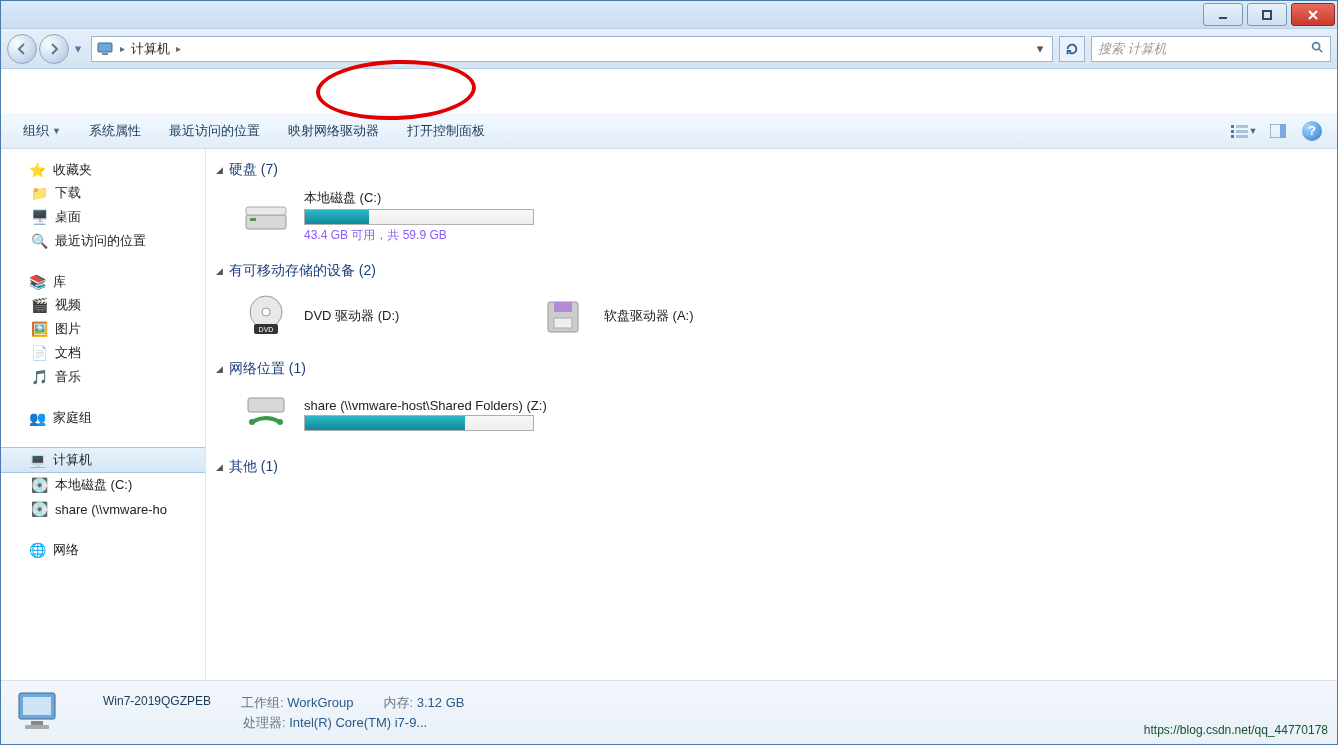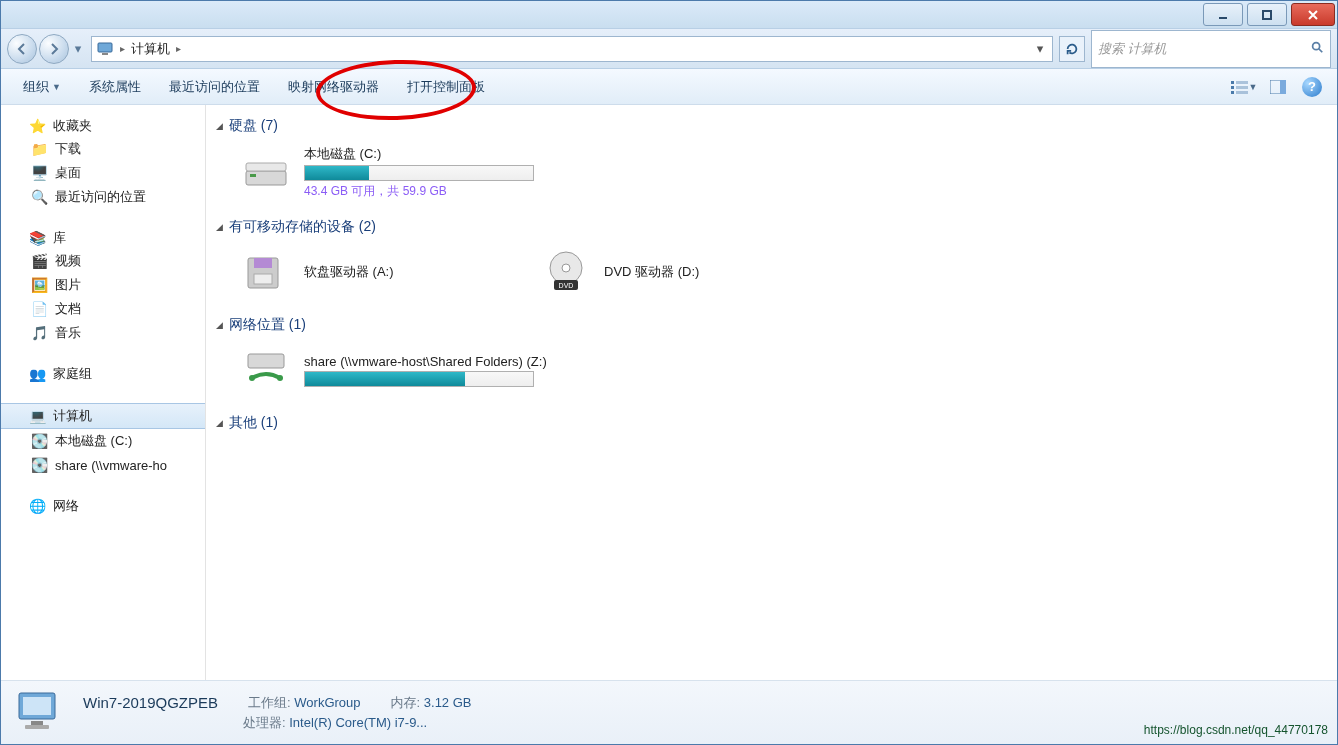--- a/index.html
+++ b/index.html
@@ -16,27 +16,27 @@
   
   .navbar { height: 40px; background: linear-gradient(#e6effa,#d5e4f2); display: flex; align-items: center; padding: 0 6px; gap: 6px; border-bottom: 1px solid #b8cfe5; }
   .nav-btns { display: flex; gap: 2px; align-items: center; }
   .nav-circle { width: 30px; height: 30px; border-radius: 50%; background: radial-gradient(circle at 30% 30%, #fbfdff, #c9dbed 60%, #a8c2db); border: 1px solid #8fa9c2; display: flex; align-items: center; justify-content: center; color: #5b7a99; }
   .nav-dd { width: 14px; height: 30px; display:flex; align-items:center; justify-content:center; color:#5b7a99; }
   .addressbox { flex: 1; height: 26px; background: #fff; border: 1px solid #9db6cf; display: flex; align-items: center; padding: 0 4px; gap: 6px; }
   .addressbox .crumb { color: #222; }
   .addressbox .sep { color: #666; font-size: 10px; }
   .addr-dd { width: 16px; text-align:center; color:#555; }
   .refresh-btn { width: 26px; height: 26px; border: 1px solid #9db6cf; background: #eaf2fb; display:flex; align-items:center; justify-content:center; color:#2a5b8a; }
-  .searchbox { width: 240px; height: 38px; background: #fff; border: 1px solid #9db6cf; display: flex; align-items: center; padding: 0 6px; color: #888; }
+  .searchbox { width: 240px; height: 26px; background: #fff; border: 1px solid #9db6cf; display: flex; align-items: center; padding: 0 6px; color: #888; }
   .searchbox input { border: none; outline: none; flex: 1; font-size: 13px; color:#444; background:transparent; }
   .searchbox input::placeholder { color: #999; font-style: italic; }
   .search-icon-box { color:#5a7fa6; }
 
   
-  .toolbar { height: 36px; background: linear-gradient(#f4f9ff,#e1edf8); border-bottom: 1px solid #cddceb; display: flex; align-items: center; padding: 0 8px; gap: 0; }
+  .toolbar { height: 36px; background: linear-gradient(#f4f9ff,#e1edf8); border-bottom: 1px solid #cddceb; display: flex; align-items: center; padding: 0 8px; gap: 0; margin-top: 44px; }
   .tool-btn { height: 28px; padding: 0 14px; display: flex; align-items: center; gap: 3px; color: #1a3a5a; cursor: default; border-radius: 2px; position:relative; }
   .tool-dd { font-size:9px; color:#4a6a8a; }
   .toolbar-spacer { flex: 1; }
   .view-btn { width: 34px; height: 28px; display:flex; align-items:center; justify-content:center; color:#3a6a9a; }
   .help-icon { width:20px; height:20px; border-radius:50%; background: radial-gradient(circle at 30% 30%, #a8d8ff, #2a7acc); color:#fff; display:flex; align-items:center; justify-content:center; font-weight:bold; font-size:13px; }
 
   .circled { position: absolute; border: 4px solid #e00000; width: 160px; height: 60px; border-radius: 50%; top: 60px; left: 316px; pointer-events:none; z-index:50; transform: rotate(-2deg); }
 
   
   .body { flex: 1; display: flex; overflow: hidden; }
@@ -61,21 +61,21 @@
   .usage-bar { width: 230px; height: 16px; border:1px solid #b0b0b0; background: linear-gradient(#f8f8f8,#eee); position:relative; overflow:hidden; }
   .usage-fill { position:absolute; left:0; top:0; bottom:0; background: linear-gradient(#2fb8c8,#0f8a9a); }
 
   
   .details { height: 64px; border-top: 1px solid #d7e2ed; background: linear-gradient(#f3f7fc,#e9f0f8); display:flex; align-items:center; padding: 4px 12px; gap: 14px; }
   .details-icon { width: 56px; height: 56px; display:flex; align-items:center; justify-content:center; font-size:40px; color:#4a7aaa; }
   .details-text { display:flex; flex-direction:column; gap:2px; font-size:13px; }
   .details-row { display:flex; gap: 30px; }
   .details-lbl { color:#6a7a8a; }
   .details-val { color:#2a5a8a; }
-  .dtitle { font-size:15px; color:#1a3a5a; }
+  .dtitle { font-size:12px; color:#1a3a5a;margin-left:20px; }
 
   .watermark { position: absolute; right: 10px; bottom: 8px; color: #14532d; font-size: 12px; pointer-events:none; }
 
   
   .ico { width:16px; height:16px; }
 </style>
 </head>
 <body>
 
 <div class="window">
@@ -295,41 +295,41 @@
         </div>
       </div>
 
       <div class="cat-head">
         <span class="cat-tri">◢</span>
         <span>有可移动存储的设备 (2)</span>
       </div>
       <div class="cat-items">
         <div class="drive-card" style="width:260px">
           <div class="drive-icon">
-            <svg width="48" height="40" viewBox="0 0 48 40">
-                <rect x="6" y="6" width="30" height="30" rx="2" fill="#ccc" stroke="#999"></rect>
-                <rect x="12" y="6" width="18" height="10" fill="#b48ad4"></rect>
-                <rect x="12" y="22" width="18" height="10" fill="#eee" stroke="#aaa"></rect>
-              </svg>
-          </div>
-          <div class="drive-info">
-            <div class="drive-name">软盘驱动器 (A:)</div>
-          </div>
-        </div>
-        <div class="drive-card" style="width:260px">
-          <div class="drive-icon">
             <svg width="48" height="48" viewBox="0 0 48 48">
                 <circle cx="24" cy="20" r="16" fill="#e8e8e8" stroke="#999"></circle>
                 <circle cx="24" cy="20" r="4" fill="#fff" stroke="#999"></circle>
                 <rect x="12" y="32" width="24" height="10" rx="2" fill="#333"></rect>
                 <text x="24" y="40" text-anchor="middle" font-size="7" fill="#fff">DVD</text>
               </svg>
           </div>
           <div class="drive-info">
             <div class="drive-name">DVD 驱动器 (D:)</div>
+          </div>
+        </div>
+        <div class="drive-card" style="width:260px">
+          <div class="drive-icon">
+            <svg width="48" height="40" viewBox="0 0 48 40">
+                <rect x="6" y="6" width="30" height="30" rx="2" fill="#ccc" stroke="#999"></rect>
+                <rect x="12" y="6" width="18" height="10" fill="#b48ad4"></rect>
+                <rect x="12" y="22" width="18" height="10" fill="#eee" stroke="#aaa"></rect>
+              </svg>
+          </div>
+          <div class="drive-info">
+            <div class="drive-name">软盘驱动器 (A:)</div>
           </div>
         </div>
       </div>
 
       <div class="cat-head">
         <span class="cat-tri">◢</span>
         <span>网络位置 (1)</span>
       </div>
       <div class="cat-items">
         <div class="drive-card">

